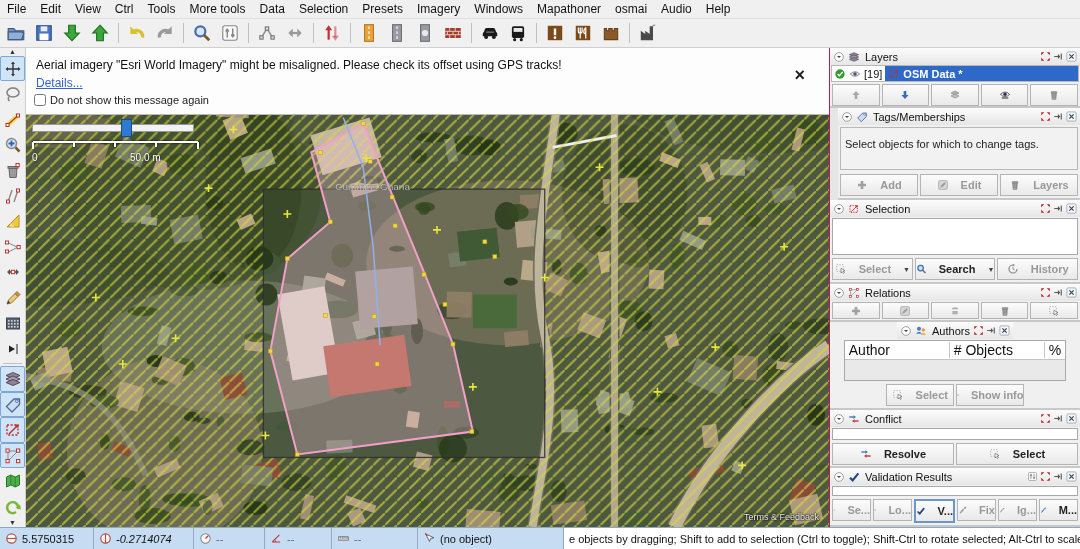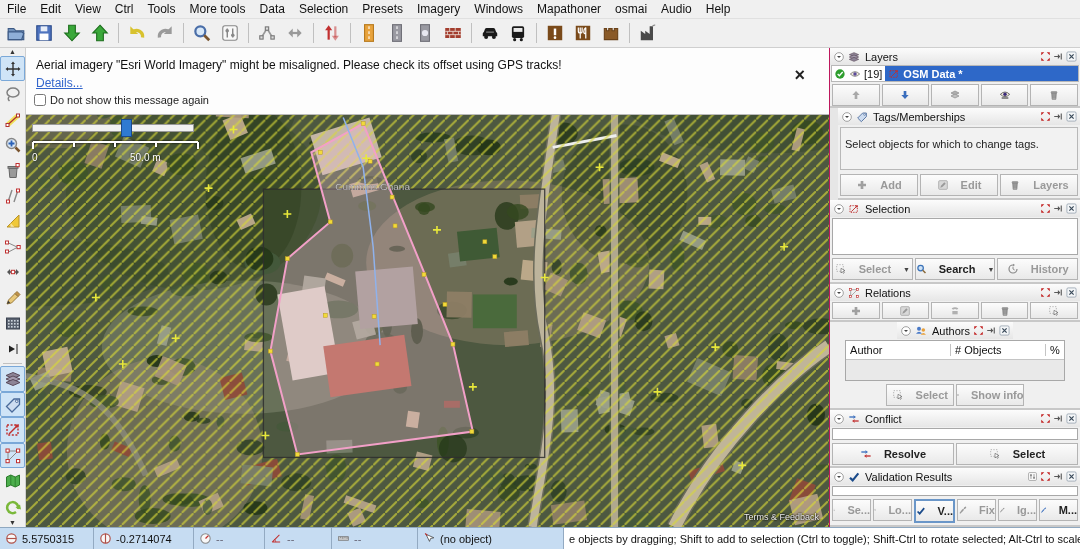--- a/index.html
+++ b/index.html
@@ -51,21 +51,21 @@
         font-size:11px;color:#999;white-space:nowrap;overflow:hidden;font-weight:bold;}
   .pbtn.en{color:#222;}
   .pbtn.focus{border:2px solid #6a96c8;}
   .caret{font-size:7px;color:#444;}
   .layer-row{height:17px;display:flex;align-items:center;gap:3px;background:#fff;border:1px solid #b8b8b8;margin:0 1px;padding-left:2px;}
   .layer-sel{flex:1;height:15px;display:flex;align-items:center;gap:3px;background:#2e68c8;color:#fff;font-weight:bold;padding:0 3px;font-size:11px;}
   .badge{font-size:11px;color:#111;}
   .tagmsg{background:#f2f2f2;border:1px solid #b8b8b8;margin:2px;padding:10px 4px;font-size:11px;color:#222;flex:1;}
   .authors-table{margin:1px 2px;border:1px solid #a8a8a8;background:#e9e9e9;flex:1;display:flex;flex-direction:column;}
   .ath{display:flex;background:#fff;border-bottom:1px solid #c4c4c4;height:18px;align-items:center;}
-  .ath div{padding:0 4px;border-right:1px solid #c4c4c4;font-size:11px;color:#111;overflow:hidden;white-space:nowrap;}
+  .ath div{padding:0 4px;border-right:1px solid #c4c4c4;font-size:14px;color:#111;overflow:hidden;white-space:nowrap;}
   
   .statusbar{height:21px;display:flex;align-items:stretch;background:#c6dcf2;border-top:1px solid #8fa8c0;flex:0 0 auto;}
   .scell{display:flex;align-items:center;gap:4px;padding:0 5px;border-right:1px solid #93aac2;font-size:11px;color:#111;white-space:nowrap;overflow:hidden;flex:0 0 auto;}
   .scell.help{flex:1;background:#fff;border-right:none;min-width:0;}
 </style>
 </head>
 <body>
 
 <div class="app">
 
@@ -1151,21 +1151,21 @@
   </div>
 
   <div class="statusbar">
     <div class="scell" style="width:83px;">
         <span class="ic13"><svg viewBox="0 0 18 18" width="100%" height="100%">
             <circle cx="9" cy="9" r="6.5" fill="#f8f8f8" stroke="#b05048" stroke-width="1.6"></circle>
             <path d="M2.5 9h13" stroke="#b05048" stroke-width="1.6"></path>
           </svg></span>
         <span>5.5750315</span>
       </div>
-    <div class="scell" style="width:89px;">
+    <div class="scell" style="width:89px;font-style:italic;">
         <span class="ic13"><svg viewBox="0 0 18 18" width="100%" height="100%">
             <circle cx="9" cy="9" r="6.5" fill="#f8f8f8" stroke="#b05048" stroke-width="1.6"></circle>
             <path d="M9 2.5v13" stroke="#b05048" stroke-width="1.6"></path>
           </svg></span>
         <span>-0.2714074</span>
       </div>
     <div class="scell" style="width:60px;">
         <span class="ic13"><svg viewBox="0 0 18 18" width="100%" height="100%">
             <circle cx="9" cy="9" r="6.5" fill="#f8f8f8" stroke="#888" stroke-width="1.4"></circle>
             <path d="M9 9l4-4" stroke="#c23030" stroke-width="1.8"></path>

